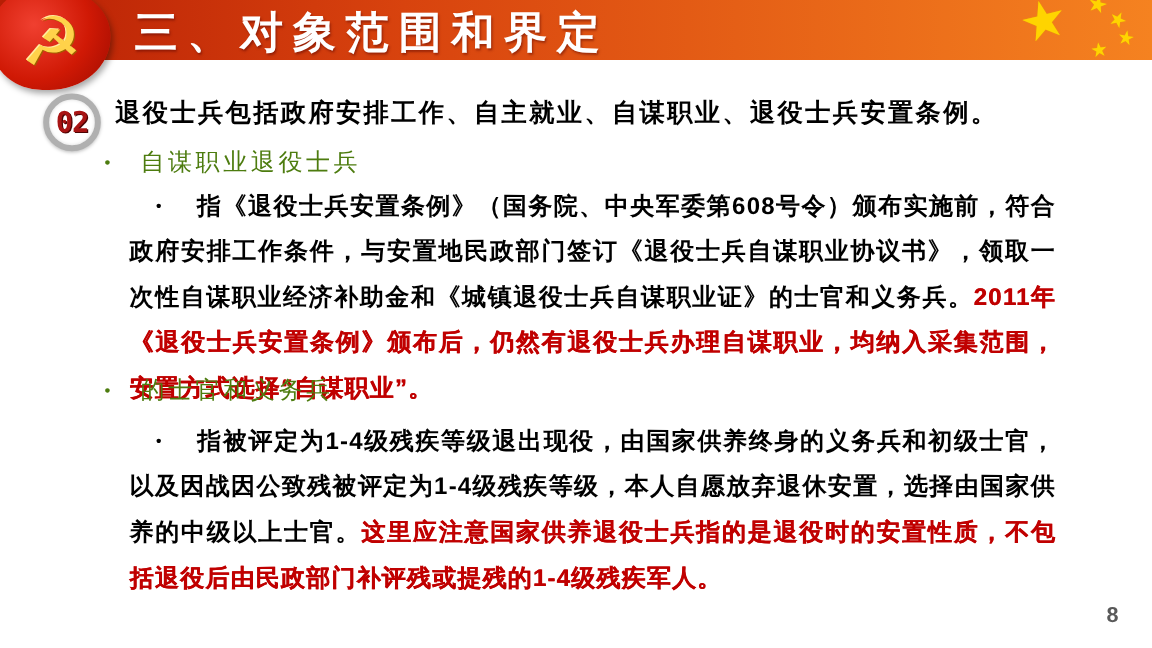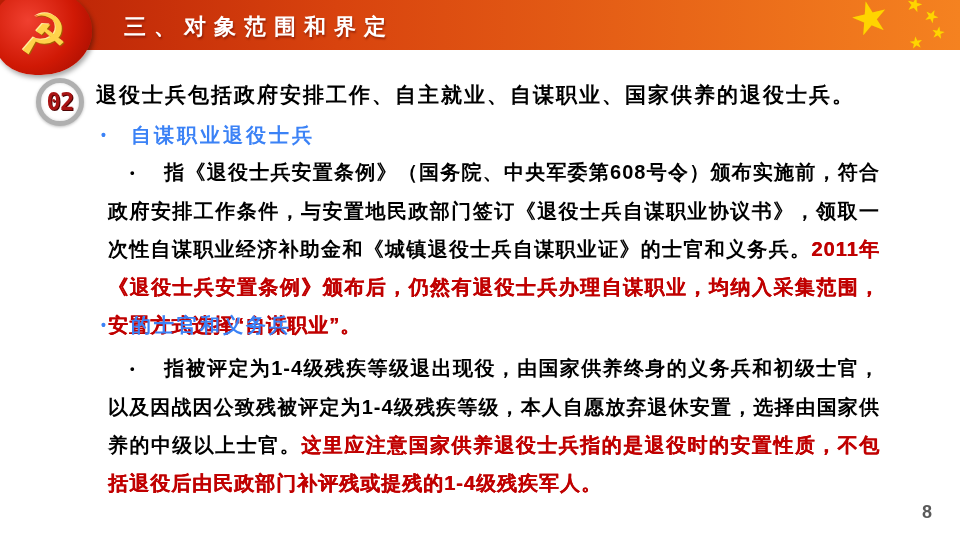--- a/index.html
+++ b/index.html
@@ -7,22 +7,22 @@
     position:relative;width:960px;height:540px;background:#ffffff;
     overflow:hidden;font-family:"Liberation Sans","DejaVu Sans",sans-serif;
     margin:0 auto;
   }
   
   .banner{
     position:absolute;left:0;top:0;width:960px;height:50px;
     background:linear-gradient(90deg,#b81f05 0%,#d8430e 35%,#f58220 100%);
   }
   .slide-title{
-    position:absolute;left:124px;top:4px;height:46px;line-height:46px;
-    color:#ffffff;font-size:22px;font-weight:bold;letter-spacing:8px;
+    position:absolute;left:112px;top:4px;height:46px;line-height:46px;
+    color:#ffffff;font-size:36px;font-weight:bold;letter-spacing:8px;
     text-shadow:1px 2px 2px rgba(80,0,0,.45);white-space:nowrap;
   }
   
   .stars{position:absolute;left:850px;top:0;width:110px;height:50px;}
   .star{position:absolute;color:#ffd400;text-shadow:0 0 1px #e6a800;line-height:1;}
   .star.big{left:0px;top:-4px;font-size:44px;transform:rotate(-14deg);}
   .star.s2{left:56px;top:-5px;font-size:19px;transform:rotate(14deg);}
   .star.s3{left:74px;top:8px;font-size:17px;transform:rotate(26deg);}
   .star.s4{left:81px;top:25px;font-size:16px;transform:rotate(10deg);}
   .star.s5{left:59px;top:35px;font-size:16px;transform:rotate(-8deg);}
@@ -49,21 +49,21 @@
   .badge span{
     font-family:"DejaVu Sans Mono",monospace;font-weight:900;font-size:24px;
     color:#a81414;text-shadow:1px 1px 0 #4d0404;letter-spacing:-1px;
   }
   
   .intro{
     position:absolute;left:96px;top:80px;width:790px;
     font-size:21px;font-weight:bold;color:#000;letter-spacing:2px;line-height:30px;
   }
   .heading{
-    position:absolute;left:101px;font-size:20px;font-weight:bold;color:#3b82f6;
+    position:absolute;left:87px;font-size:20px;font-weight:normal;color:#4d7c0f;
     letter-spacing:3px;white-space:nowrap;
   }
   .heading .hb{display:inline-block;width:30px;font-size:14px;letter-spacing:0;
     vertical-align:2px;}
   .h1pos{top:122px;}
   .h2pos{top:312px;}
   .para{
     position:absolute;left:108px;width:772px;margin:0;
     font-size:20px;font-weight:bold;color:#000;line-height:38px;
     letter-spacing:1px;text-align:justify;text-indent:22px;
@@ -96,21 +96,21 @@
   </div>
 
   <div class="emblem">
     <span class="emblem-glyph">☭</span>
   </div>
 
   <div class="badge">
     <span>02</span>
   </div>
 
-  <div class="intro">退役士兵包括政府安排工作、自主就业、自谋职业、国家供养的退役士兵。</div>
+  <div class="intro">退役士兵包括政府安排工作、自主就业、自谋职业、退役士兵安置条例。</div>
 
   <div class="heading h1pos">
     <span class="hb">•</span><span>自谋职业退役士兵</span>
   </div>
 
   <p class="para p1pos">
     <span class="sb">•</span><span>指《退役士兵安置条例》（国务院、中央军委第608号令）颁布实施前，符合政府安排工作条件，与安置地民政部门签订《退役士兵自谋职业协议书》，领取一次性自谋职业经济补助金和《城镇退役士兵自谋职业证》的士官和义务兵。</span><span class="red">2011年《退役士兵安置条例》颁布后，仍然有退役士兵办理自谋职业，均纳入采集范围，安置方式选择“自谋职业”。</span>
   </p>
 
   <div class="heading h2pos">

